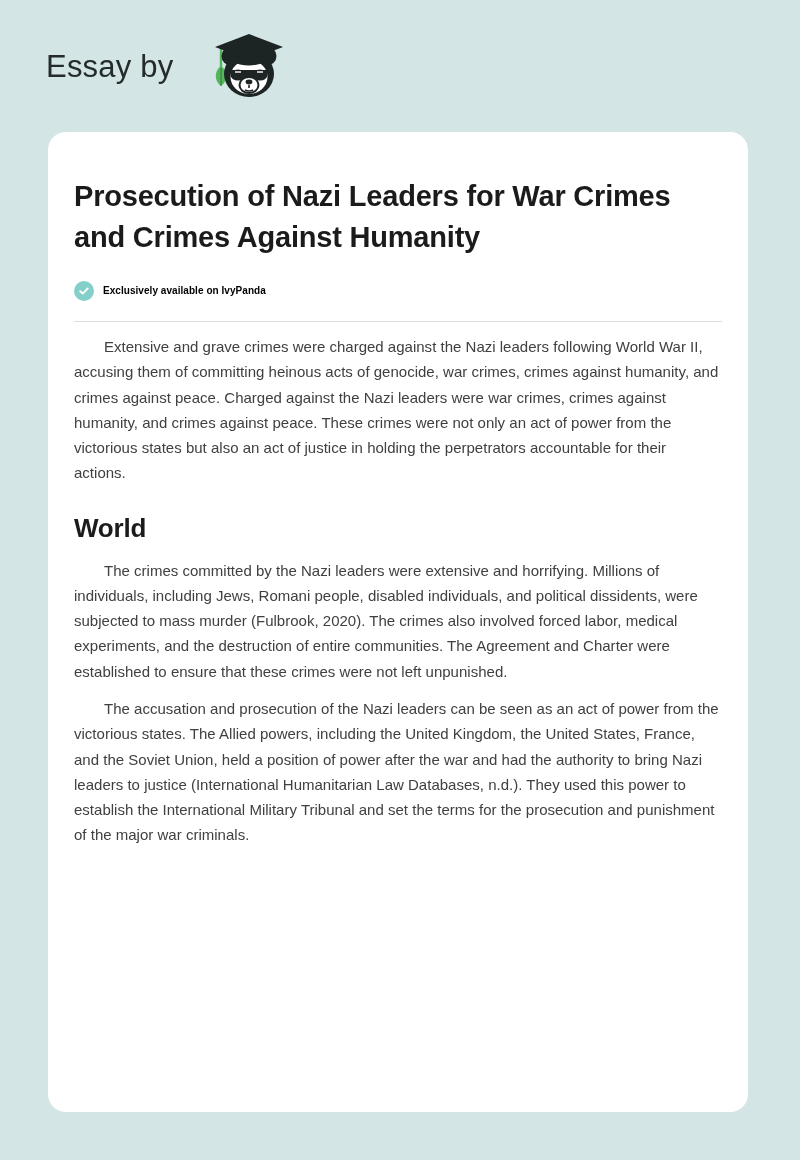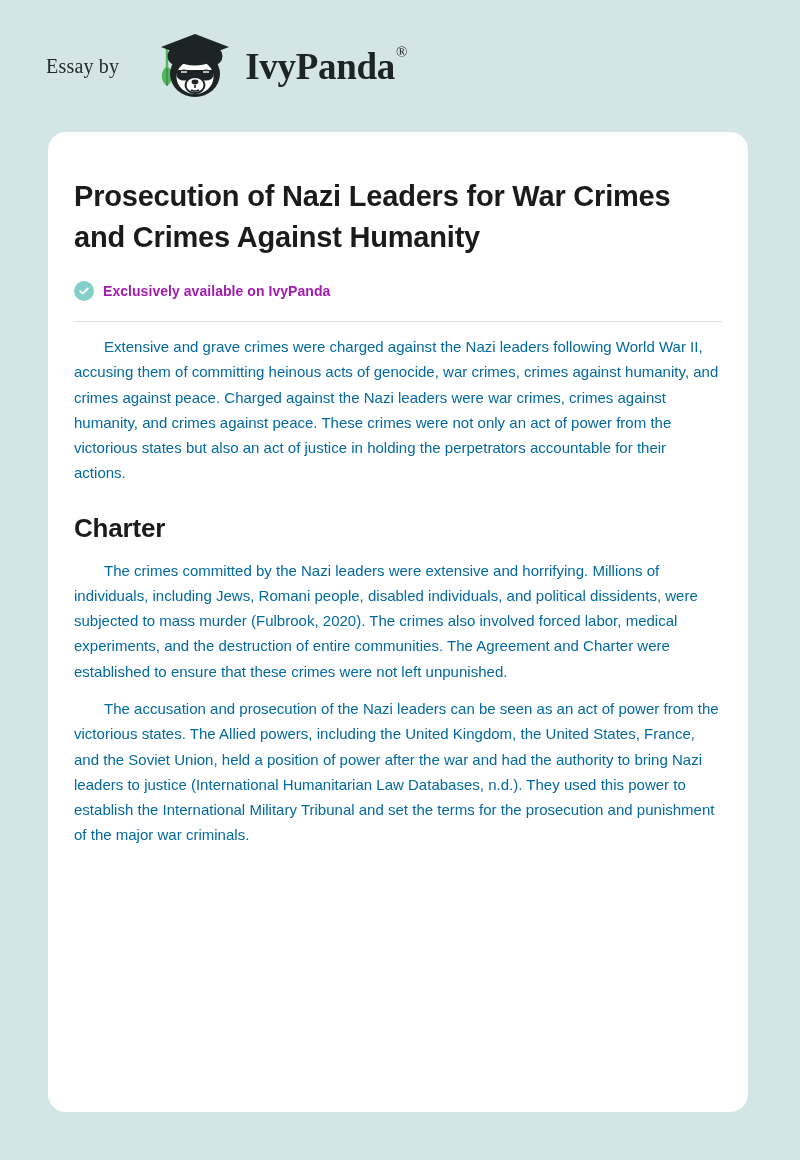--- a/index.html
+++ b/index.html
@@ -16,22 +16,22 @@
 
   
   .page-header {
     height: 132px;
     display: flex;
     align-items: center;
     padding-left: 46px;
     box-sizing: border-box;
   }
   .essay-by {
-    font-family: Liberation Serif, serif;
-    font-size: 20px;
+    font-family: Liberation Sans, sans-serif;
+    font-size: 31px;
     font-weight: 400;
     color: #242b2b;
     letter-spacing: 0.2px;
     line-height: 1;
   }
   .brand-lockup {
     display: flex;
     align-items: center;
     margin-left: 18px;
   }
@@ -95,23 +95,23 @@
     height: 20px;
     border-radius: 50%;
     background: #84cfc9;
     display: flex;
     align-items: center;
     justify-content: center;
     flex: 0 0 auto;
   }
   .check-badge svg { display: block; }
   .exclusive-text {
-    font-size: 14px;
-    font-weight: 700;
-    color: #a21caf;
+    font-size: 10px;
+    font-weight: 700;
+    color: #000000;
     margin-left: 9px;
     letter-spacing: 0.05px;
     text-align: right;
   }
 
   .divider {
     height: 1px;
     background: #dedede;
     margin: 20px 0 0 0;
   }
@@ -123,21 +123,21 @@
     color: #1b1b1b;
     margin: 24px 0 0 0;
     letter-spacing: -0.2px;
     line-height: 1.3;
   }
 
   .body-para {
     font-family: "Liberation Sans", sans-serif;
     font-size: 15px;
     line-height: 25.3px;
-    color: #0369a1;
+    color: #404040;
     margin: 12px 0 0 0;
     text-indent: 30px;
     letter-spacing: 0.01px;
   }
   .body-para.tight-top { margin-top: 14px; }
 
   .sec-gap { margin-top: 26px; }
 </style>
 </head>
 <body>
@@ -166,23 +166,20 @@
         <path d="M44 42 L50 42" stroke="#ffffff" stroke-width="1.4"></path>
         <path d="M66 42 L72 42" stroke="#ffffff" stroke-width="1.4"></path>
 
         <ellipse cx="58" cy="55" rx="9.5" ry="8" fill="#ffffff" stroke="#1d2424" stroke-width="2"></ellipse>
         <ellipse cx="58" cy="52" rx="3.4" ry="2.4" fill="#1d2424"></ellipse>
         <path d="M58 55 L58 58 M54 60 Q58 62 62 60" stroke="#1d2424" stroke-width="1.6" fill="none"></path>
 
         <path d="M24 17 L58 4 L92 17 L58 30 Z" fill="#1d2424"></path>
         <path d="M40 23 L40 31 Q58 40 76 31 L76 23 L58 30 Z" fill="#1d2424"></path>
       </svg>
-    </span>
-    <span class="brand-word">
-      <span>IvyPanda</span><span class="brand-reg">®</span>
     </span>
   </div>
 </div>
 
 <div class="doc-card">
 
   <h1 class="doc-title">Prosecution of Nazi Leaders for War Crimes and Crimes Against Humanity</h1>
 
   <div class="exclusive-row">
     <span class="check-badge">
@@ -190,18 +187,18 @@
         <path d="M2.2 6.2 L4.7 8.7 L9.8 3.4" stroke="#ffffff" stroke-width="1.9" fill="none" stroke-linecap="round" stroke-linejoin="round"></path>
       </svg>
     </span>
     <span class="exclusive-text">Exclusively available on IvyPanda</span>
   </div>
 
   <div class="divider"></div>
 
   <p class="body-para">Extensive and grave crimes were charged against the Nazi leaders following World War II, accusing them of committing heinous acts of genocide, war crimes, crimes against humanity, and crimes against peace. Charged against the Nazi leaders were war crimes, crimes against humanity, and crimes against peace. These crimes were not only an act of power from the victorious states but also an act of justice in holding the perpetrators accountable for their actions.</p>
 
-  <h2 class="section-heading sec-gap">Charter</h2>
+  <h2 class="section-heading sec-gap">World</h2>
   <p class="body-para">The crimes committed by the Nazi leaders were extensive and horrifying. Millions of individuals, including Jews, Romani people, disabled individuals, and political dissidents, were subjected to mass murder (Fulbrook, 2020). The crimes also involved forced labor, medical experiments, and the destruction of entire communities. The Agreement and Charter were established to ensure that these crimes were not left unpunished.</p>
 
   <p class="body-para">The accusation and prosecution of the Nazi leaders can be seen as an act of power from the victorious states. The Allied powers, including the United Kingdom, the United States, France, and the Soviet Union, held a position of power after the war and had the authority to bring Nazi leaders to justice (International Humanitarian Law Databases, n.d.). They used this power to establish the International Military Tribunal and set the terms for the prosecution and punishment of the major war criminals.</p>
 
 </div>
 
 </body></html>

